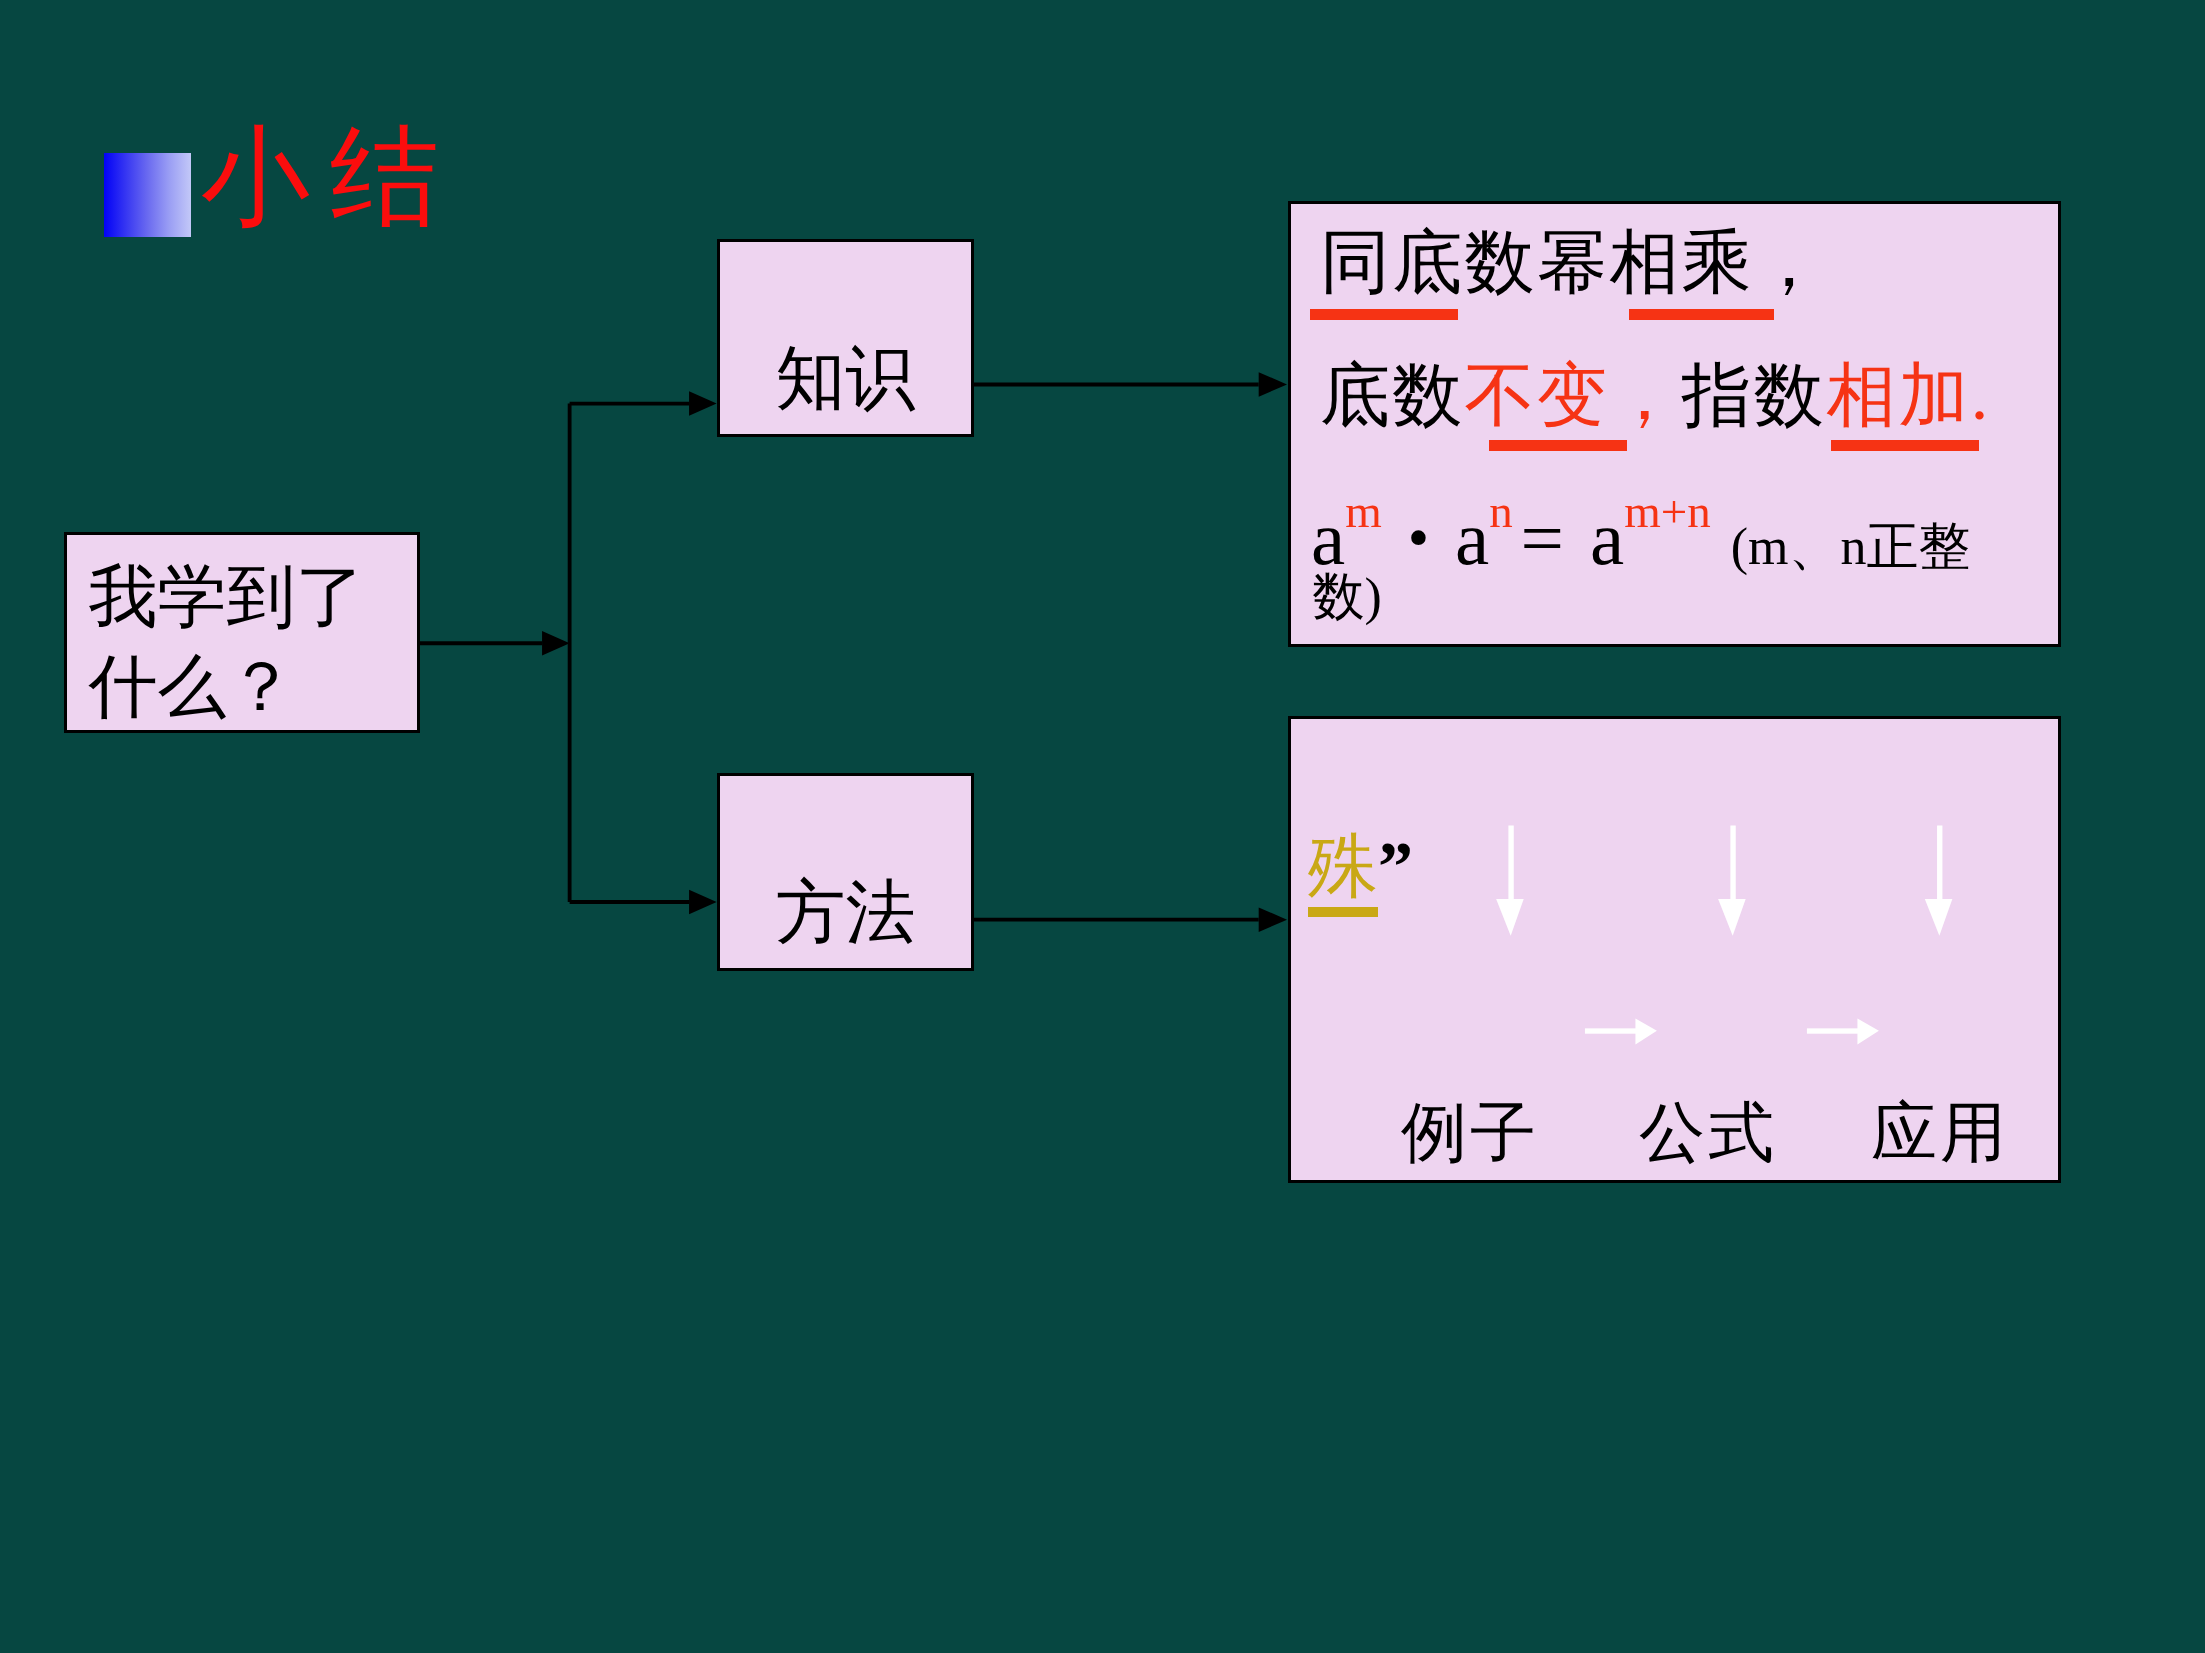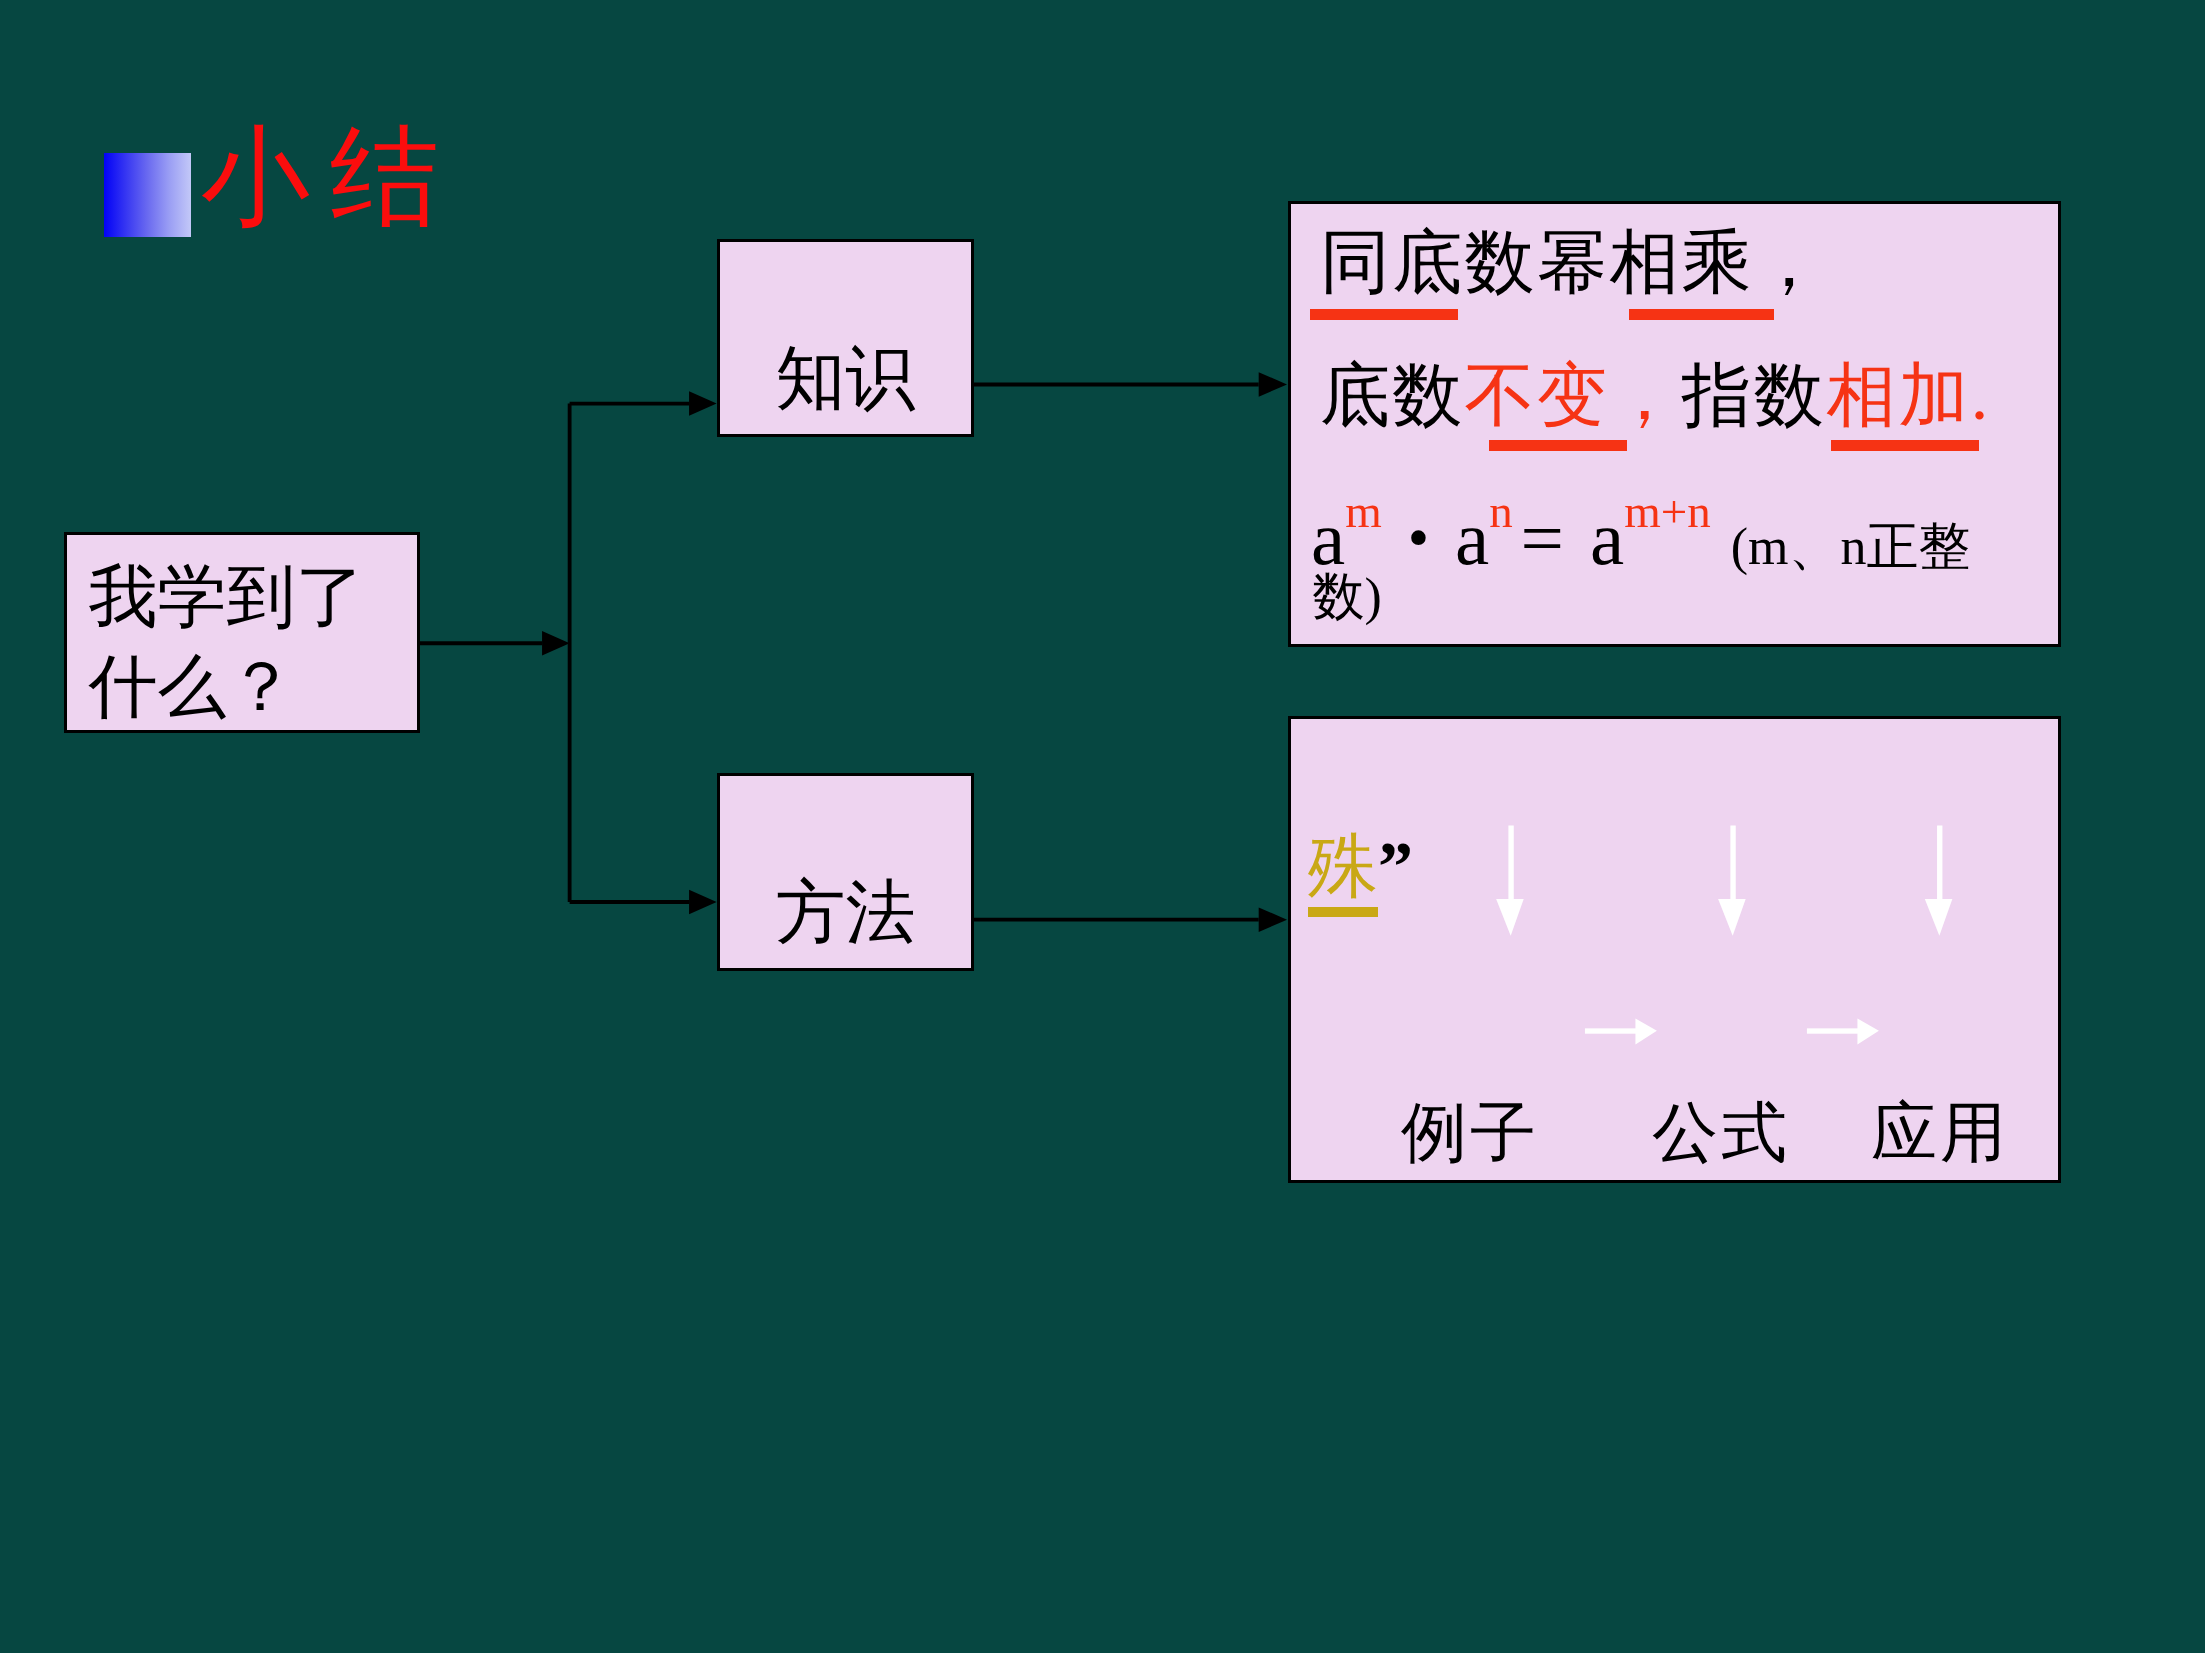--- a/index.html
+++ b/index.html
@@ -60,21 +60,21 @@
 
   
   .md-box{left:1288px; top:716px; width:773px; height:467px;}
   .md-line1{position:absolute; left:115px; top:7.7px; font-size:70px; white-space:nowrap;}
   .md-line2{position:absolute; left:17px; top:101px; font-size:70px;}
   .gold{color:#c9a815; border-bottom:10.7px solid #c9a815; padding-bottom:1.5px;}
   .q{color:#000; font-weight:bold;}
   .barrow{color:#000; font-weight:bold; margin:0 6.1px; border:none;}
   .md-flow{position:absolute; left:0; top:0; z-index:1;}
   .md-item{position:absolute; top:369px; font-size:66px; letter-spacing:3.1px;}
-  .md-item1{left:110px;} .md-item2{left:361px;} .md-item3{left:580px;}
+  .md-item1{left:110px;} .md-item2{left:348px;} .md-item3{left:580px;}
 
   
   .nav-arrow{position:absolute; left:1960px; top:1405px; z-index:2; cursor:pointer;}
 </style>
 </head>
 <body>
 
 <div class="slide">
 
   <svg class="connectors" width="2205" height="1654" viewBox="0 0 2880 2160">

